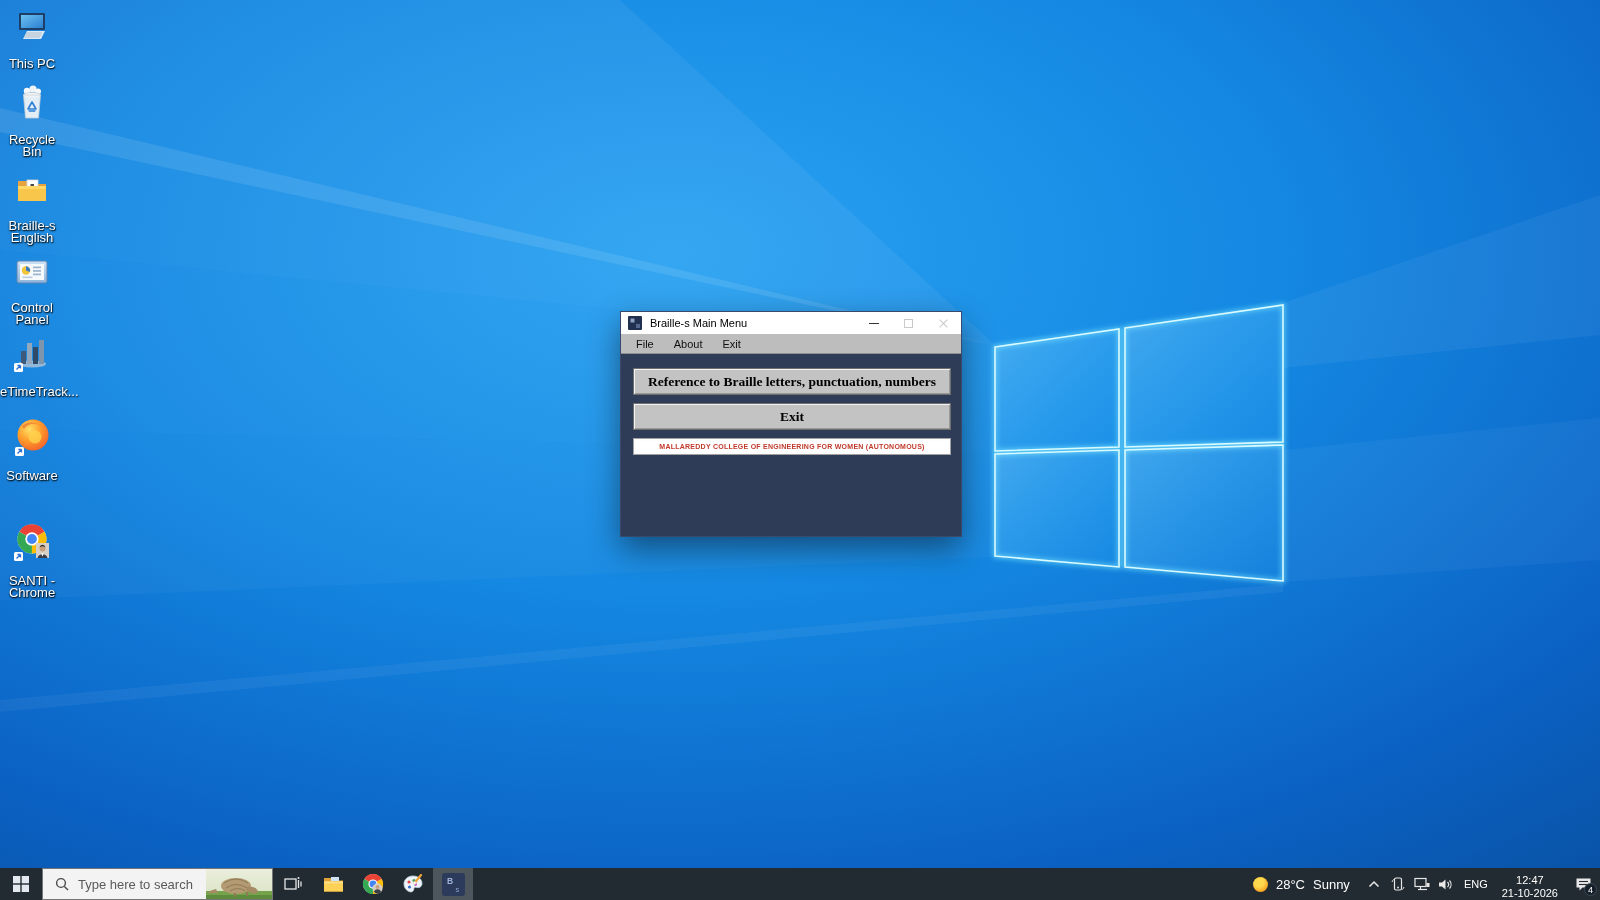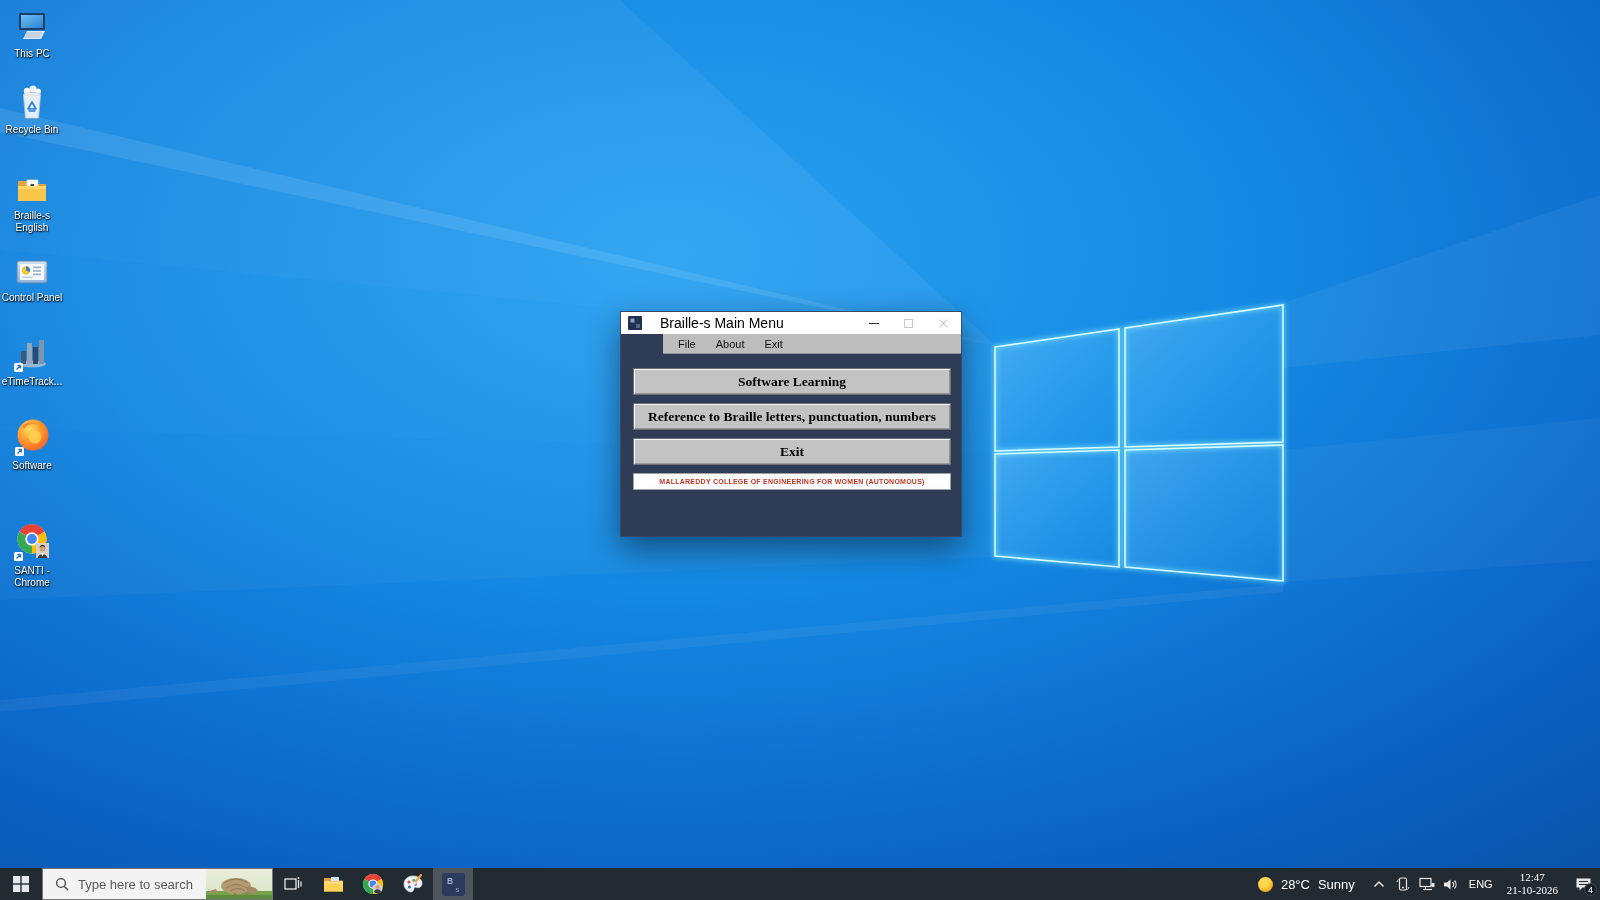--- a/index.html
+++ b/index.html
@@ -7,46 +7,46 @@
   #screen {
     position:relative; width:1600px; height:900px; overflow:hidden;
     font-family:"Liberation Sans", sans-serif; -webkit-font-smoothing:antialiased;
   }
   .wall { position:absolute; left:0; top:0; }
 
   
   .desktop-icon { position:absolute; left:0; width:64px; text-align:center; cursor:default; }
   .desktop-icon svg { display:block; margin:0 auto; }
   .desktop-icon .lbl {
-    display:block; margin-top:2px; color:#fff; font-size:10px; line-height:12px;
+    display:block; margin-top:12px; color:#fff; font-size:13px; line-height:12px;
     text-shadow:0 1px 2px rgba(0,0,0,.9), 1px 1px 1px rgba(0,0,0,.65);
   }
 
   
   .win {
     position:absolute; left:620px; top:311px; width:342px; height:226px;
     background:#2f3c58; border:1px solid #39496b;
     box-shadow:0 12px 30px rgba(0,0,0,.45);
   }
   .win-titlebar { height:22px; background:#ffffff; display:flex; align-items:center; padding-left:7px; }
-  .win-title { font-size:14px; color:#000; margin-left:18px; flex:1; white-space:nowrap; }
+  .win-title { font-size:11px; color:#000; margin-left:8px; flex:1; white-space:nowrap; }
   .win-controls { display:flex; height:100%; }
   .win-ctrl { width:35px; height:100%; display:flex; align-items:center; justify-content:center; }
   .glyph-min { width:10px; height:1px; background:#333; }
   .glyph-max { width:9px; height:9px; border:1px solid #c9c9c9; }
   .glyph-close { position:relative; width:11px; height:11px; }
   .glyph-close::before, .glyph-close::after {
     content:""; position:absolute; left:5px; top:0; width:1px; height:11px; background:#c9c9c9;
   }
   .glyph-close::before { transform:rotate(45deg); }
   .glyph-close::after  { transform:rotate(-45deg); }
 
   .win-menubar {
     height:20px; background:#bdbdbd; border-bottom:1px solid #8f8f8f;
-    display:flex; align-items:center; padding-left:5px; font-size:11px; color:#101010;margin-left:42px;
+    display:flex; align-items:center; padding-left:5px; font-size:11px; color:#101010;
   }
   .menu-item { padding:0 10px; line-height:20px; }
 
   .win-body { padding:14px 12px 0; }
   .menu-btn {
     display:flex; align-items:center; justify-content:center;
     width:318px; height:27px; margin-bottom:8px;
     background:#c3c3c3; border:1px solid #6f6f6f;
     box-shadow:inset 1px 1px 0 rgba(255,255,255,.8), inset -1px -1px 0 rgba(0,0,0,.22);
     font-family:"Liberation Serif", serif; font-weight:bold; font-size:13.5px; color:#000;
@@ -76,21 +76,21 @@
   }
   .tb-search input::placeholder { color:#5a5a5a; opacity:1; }
   .search-img { position:absolute; right:0; top:0; height:30px; }
   .tb-btn { width:40px; display:flex; align-items:center; justify-content:center; cursor:pointer; }
   .tb-btn.active { background:#4d565c; }
   .tray { margin-left:auto; display:flex; align-items:center; }
   .tray-weather { display:flex; align-items:center; gap:8px; font-size:13px; padding:8px 12px; height:100%; cursor:pointer; }
   .sun { width:15px; height:15px; border-radius:50%; background:radial-gradient(circle at 40% 35%, #ffd94d 0 35%, #f9a825 70%, #ef7e14 100%); }
   .tray-ico { width:24px; height:100%; display:flex; align-items:center; justify-content:center; cursor:pointer; }
   .tray-lang { font-size:11px; padding:0 6px; height:100%; display:flex; align-items:center; cursor:pointer; }
-  .tray-clock { font-size:11px; line-height:13px; text-align:center; padding:0 8px; height:100%; display:flex; flex-direction:column; justify-content:center; cursor:pointer;font-family:Liberation Serif, serif; }
+  .tray-clock { font-size:11px; line-height:13px; text-align:center; padding:0 8px; height:100%; display:flex; flex-direction:column; justify-content:flex-end; cursor:pointer; }
   .tray-notif { position:relative; width:34px; height:100%; display:flex; align-items:center; justify-content:center; cursor:pointer; }
   .notif-badge {
     position:absolute; right:3px; bottom:4px; min-width:13px; height:13px; border-radius:7px;
     background:#16202a; border:1px solid #3c4a55; color:#fff; font-size:9px;
     display:flex; align-items:center; justify-content:center; padding:0 2px;
   }
 </style>
 </head>
 <body>
 
@@ -270,21 +270,20 @@
             <span class="glyph-close"></span>
           </div>
       </div>
     </div>
     <div class="win-menubar">
       <span class="menu-item">File</span>
       <span class="menu-item">About</span>
       <span class="menu-item">Exit</span>
     </div>
     <div class="win-body">
-      <button class="menu-btn">Software Learning</button>
       <button class="menu-btn">Reference to Braille letters, punctuation, numbers</button>
       <button class="menu-btn">Exit</button>
       <div class="banner">
         <span>MALLAREDDY COLLEGE OF ENGINEERING FOR WOMEN (AUTONOMOUS)</span>
       </div>
     </div>
   </div>
 
   <div class="taskbar">
     <div class="tb-start">

